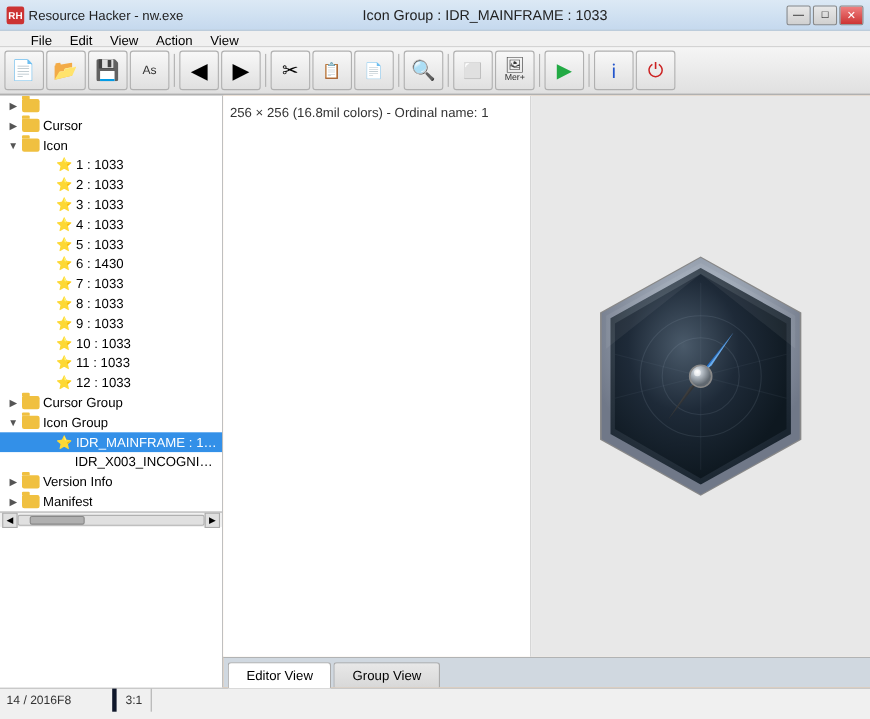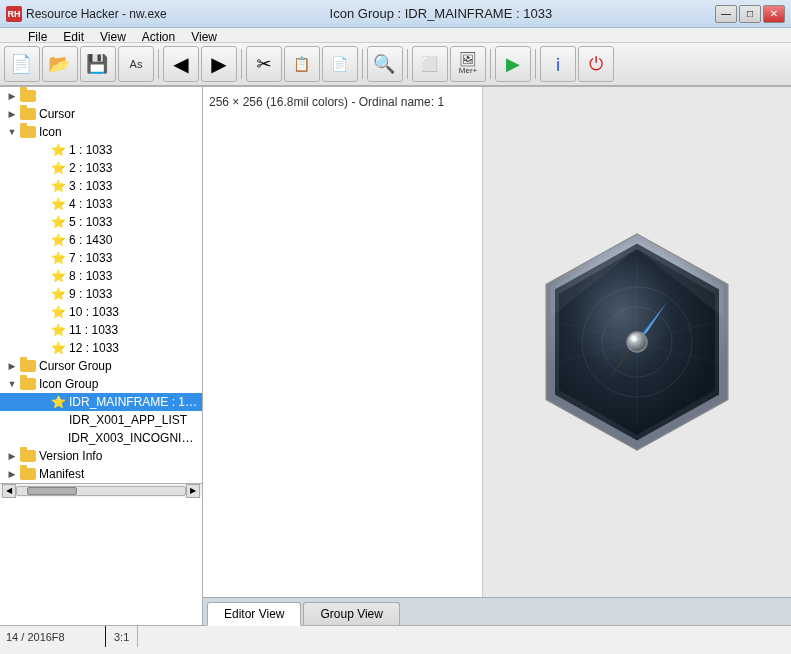--- a/index.html
+++ b/index.html
@@ -208,21 +208,21 @@
       border-top: 1px solid #b0b0b0;
       display: flex;
       align-items: center;
       padding: 0 6px;
       font-size: 11px;
       color: #333;
       gap: 0;
     }
     #status-left {
       width: 100px;
-      border-right: 1px solid #0f172a;
+      border-right: 4px solid #0f172a;
       padding-right: 4px;
       height: 100%;
       display: flex;
       align-items: center;
     }
     #status-mid {
       padding: 0 8px;
       border-right: 1px solid #b0b0b0;
       height: 100%;
       display: flex;
@@ -406,25 +406,20 @@
     <div class="tree-item tree-indent-1">
       <span class="tree-toggle">▼</span>
       <span class="tree-folder-icon"></span>
       <span class="tree-label">Icon Group</span>
     </div>
 
     <div class="tree-item tree-indent-3 selected">
       <span class="tree-toggle" style="width:16px;"></span>
       <span class="tree-star-icon" style="color:#f0e060;">⭐</span>
       <span class="tree-label">IDR_MAINFRAME : 10...</span>
-    </div>
-    <div class="tree-item tree-indent-3">
-      <span class="tree-toggle" style="width:16px;"></span>
-      <span style="width:14px;margin-right:3px;"></span>
-      <span class="tree-label">IDR_X001_APP_LIST</span>
     </div>
     <div class="tree-item tree-indent-3">
       <span class="tree-toggle" style="width:16px;"></span>
       <span style="width:14px;margin-right:3px;"></span>
       <span class="tree-label">IDR_X003_INCOGNITO...</span>
     </div>
 
     <div class="tree-item tree-indent-1">
       <span class="tree-toggle">▶</span>
       <span class="tree-folder-icon"></span>

